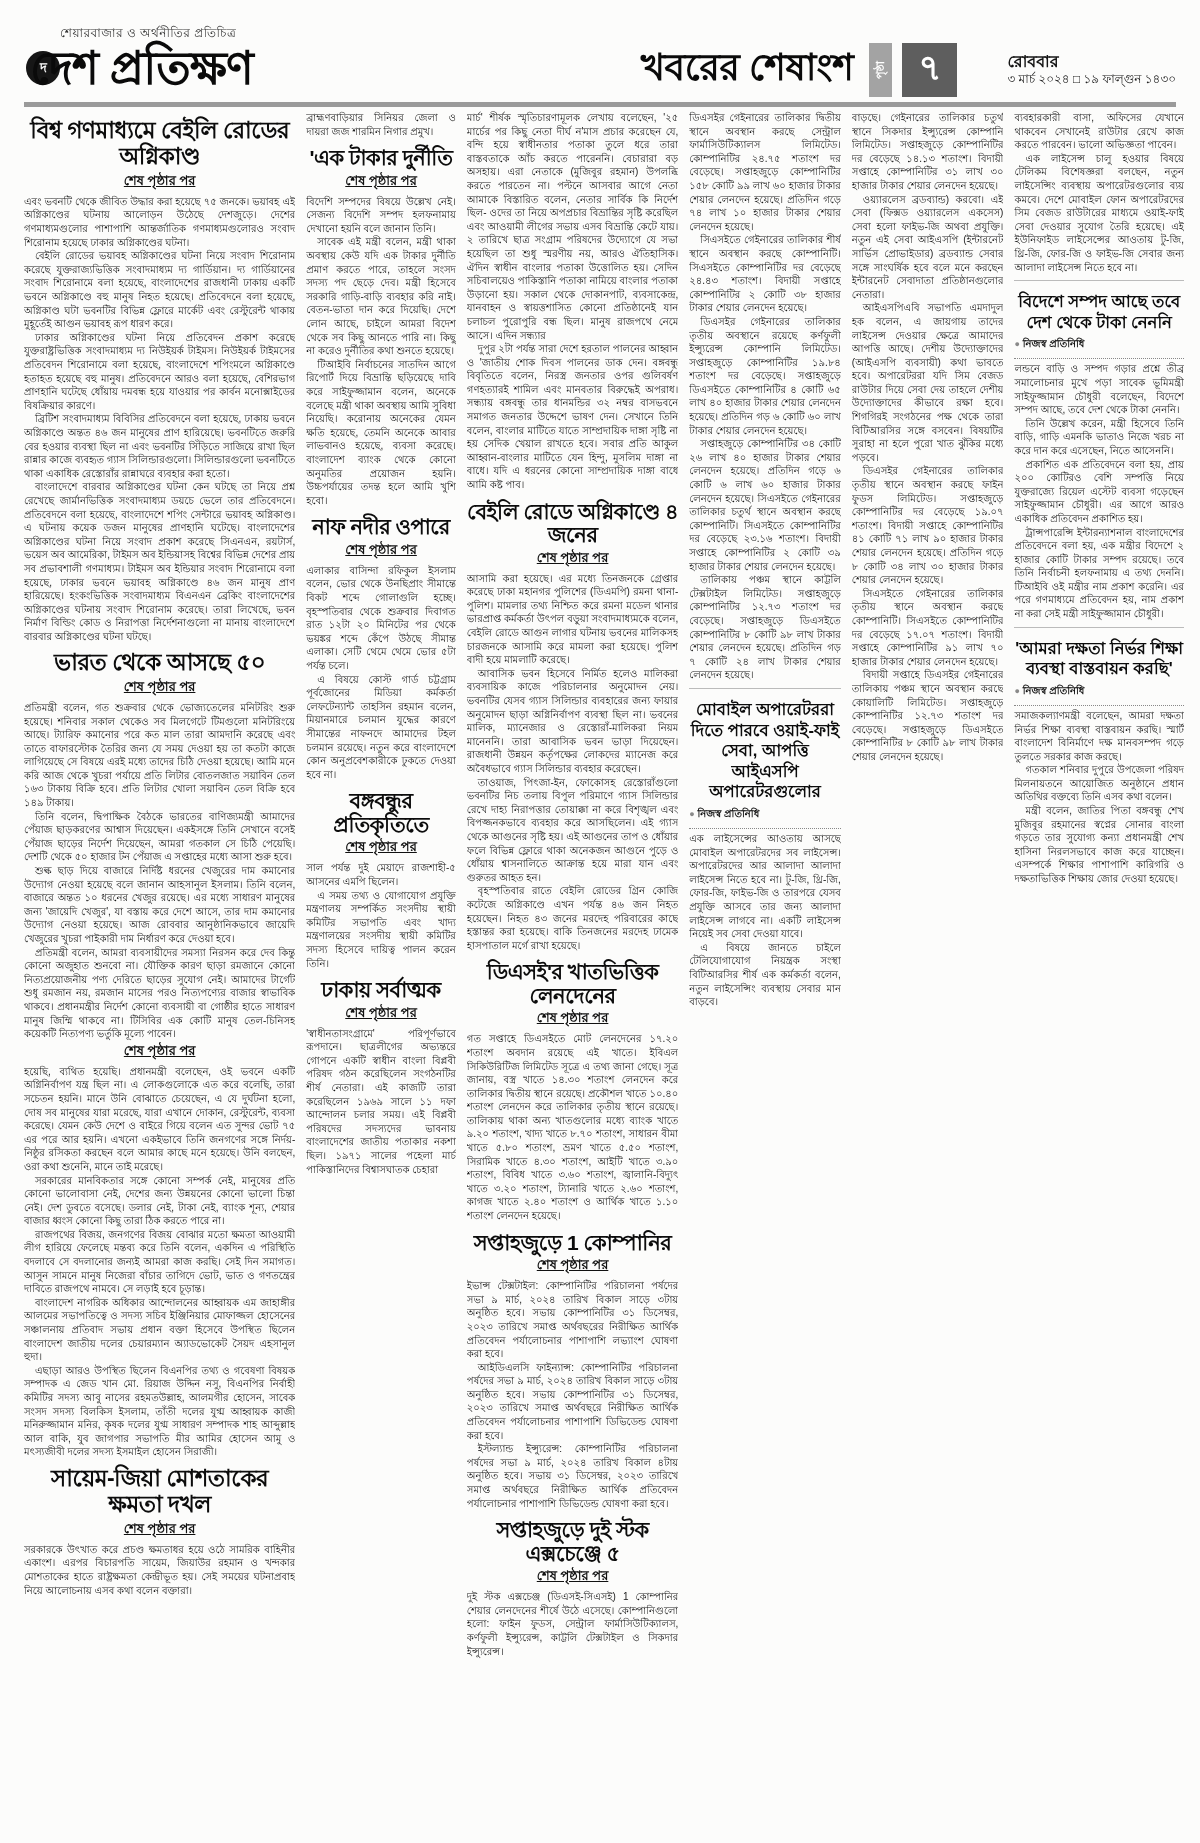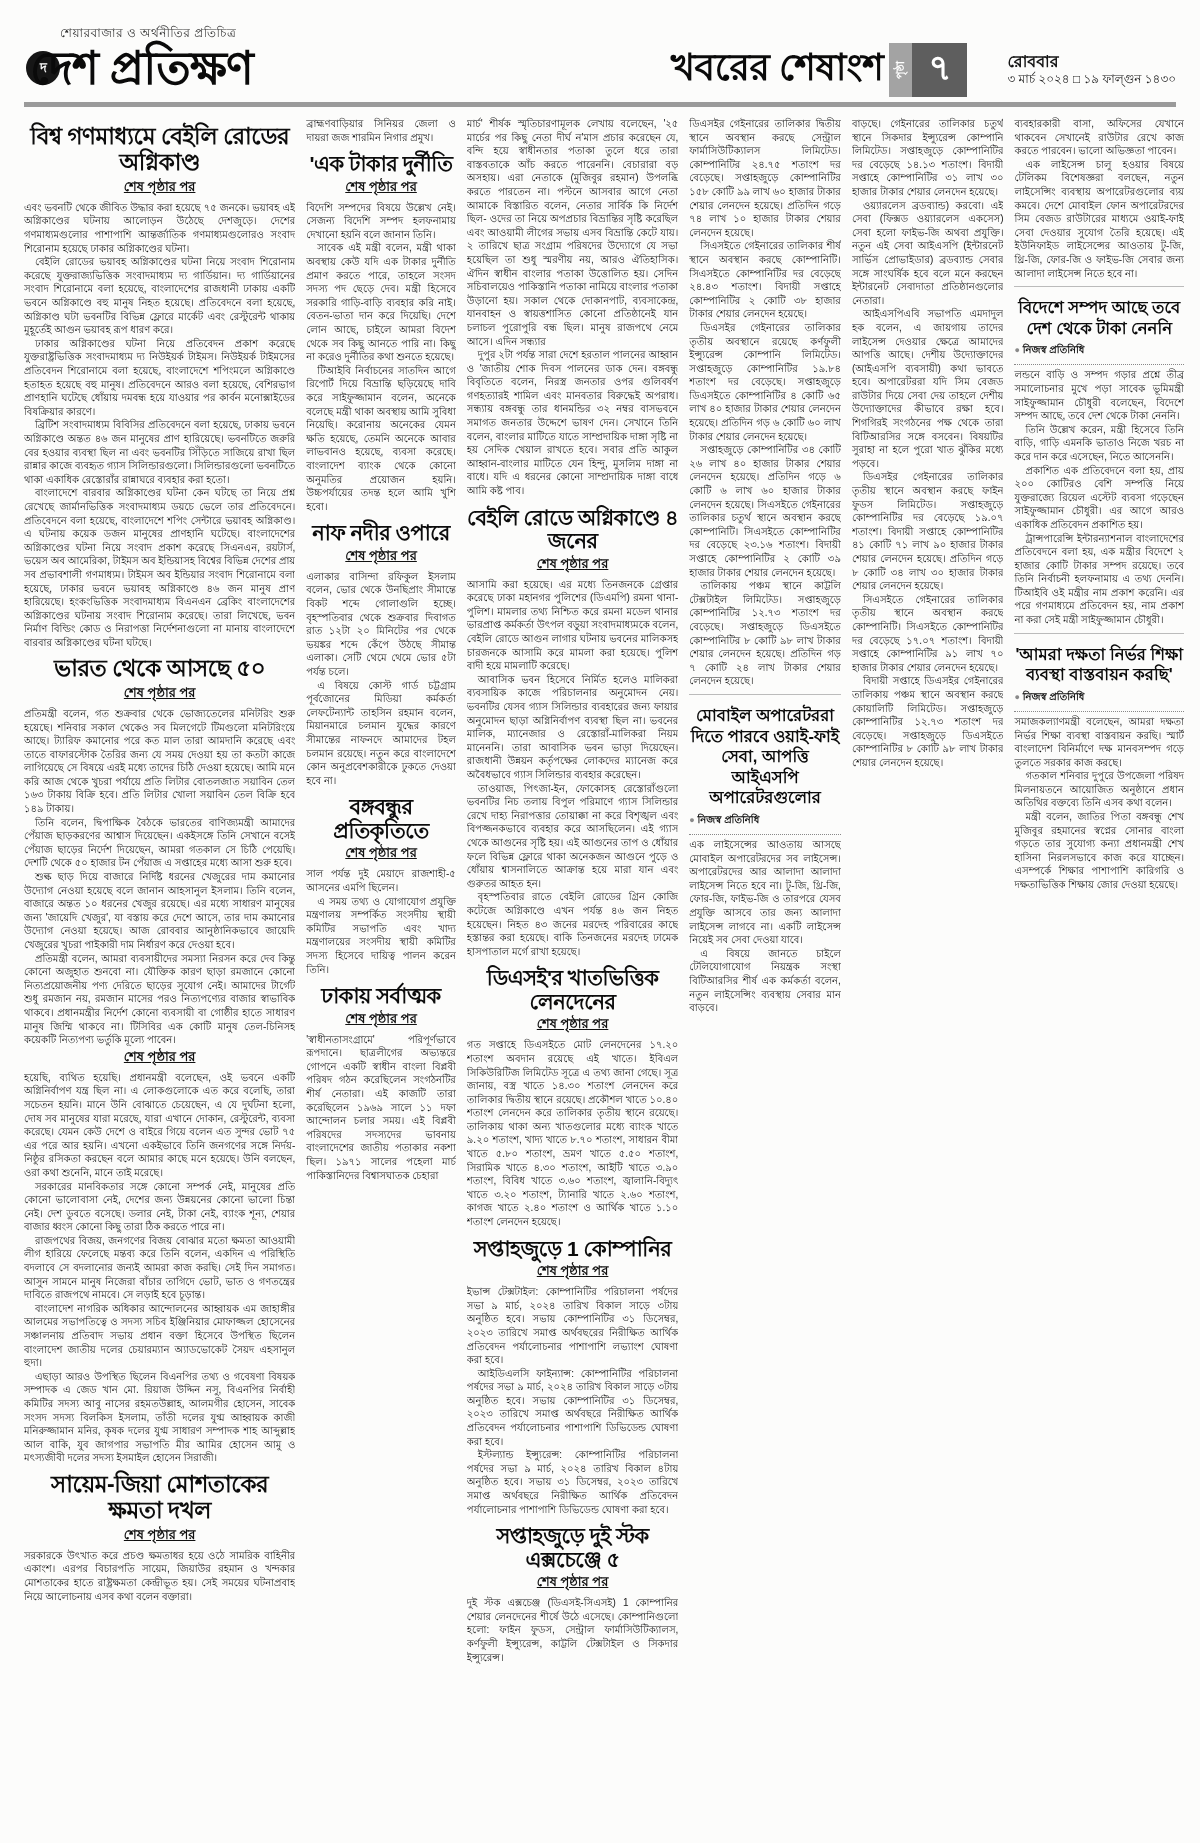--- a/index.html
+++ b/index.html
@@ -8,30 +8,30 @@
     width:1200px; height:1843px; background:#fcfcfb; color:#141414;
     font-family:"Liberation Sans","DejaVu Sans",sans-serif; overflow:hidden; position:relative;
   }
   
   .header { height:102px; position:relative; padding:0 24px; }
   .masthead-wrap { position:absolute; left:26px; top:24px; }
   .masthead-tagline { font-size:12px; color:#333; letter-spacing:.5px; margin-left:34px; }
   .masthead { font-size:46px; font-weight:900; letter-spacing:-1px; line-height:1.05; color:#0a0a0a; display:flex; align-items:center; }
   .masthead .logo-disc { display:inline-flex; width:34px; height:34px; border-radius:50%; background:#0a0a0a; color:#fff; font-size:13px; font-weight:900; align-items:center; justify-content:center; margin-right:-30px; position:relative; z-index:0; opacity:.95; }
   .masthead .logo-text { position:relative; z-index:1; }
-  .header-right { position:absolute; right:24px; top:38px; display:flex; align-items:center; }
+  .header-right { position:absolute; right:24px; top:38px; display:flex; align-items:center; gap:10px; }
   .section-title { font-size:37px; font-weight:900; letter-spacing:-.5px; color:#0a0a0a; margin-right:6px; }
   .page-label-box { width:23px; height:54px; background:#a3a3a3; color:#fff; display:flex; align-items:center; justify-content:center; writing-mode:vertical-rl; transform:rotate(180deg); font-size:11px; font-weight:bold; }
   .page-number-box { width:55px; height:54px; background:#5e5e5e; color:#fff; display:flex; align-items:center; justify-content:center; font-size:36px; font-weight:900; }
   .date-block { line-height:1.25; padding-left:4px;margin-left:36px; }
   .date-day { font-size:16px; font-weight:900; }
   .date-line { font-size:12px; color:#222; }
   .header-rule { height:5px; background:#9a9a9a; margin:0 24px; }
   
-  .content { display:flex; gap:11px; margin:10px 16px 0 24px; height:1718px; overflow:hidden; }
+  .content { display:flex; gap:11px; margin:4px 16px 0 24px; height:1718px; overflow:hidden;justify-content:flex-end; }
   .col { overflow:hidden; height:100%; }
   .col-1 { width:272px; }
   .col-2 { width:150px; }
   .col-3 { width:212px; }
   .col-4 { width:152px; }
   .col-5 { width:152px; }
   .col-6 { width:170px; }
   
   .headline-xl { font-size:23px; font-weight:900; text-align:center; line-height:1.15; letter-spacing:-.5px; margin:6px 0 1px; color:#0c0c0c; }
   .headline-lg { font-size:21px; font-weight:900; text-align:center; line-height:1.12; letter-spacing:-.5px; margin:8px 0 1px; color:#0c0c0c; }

